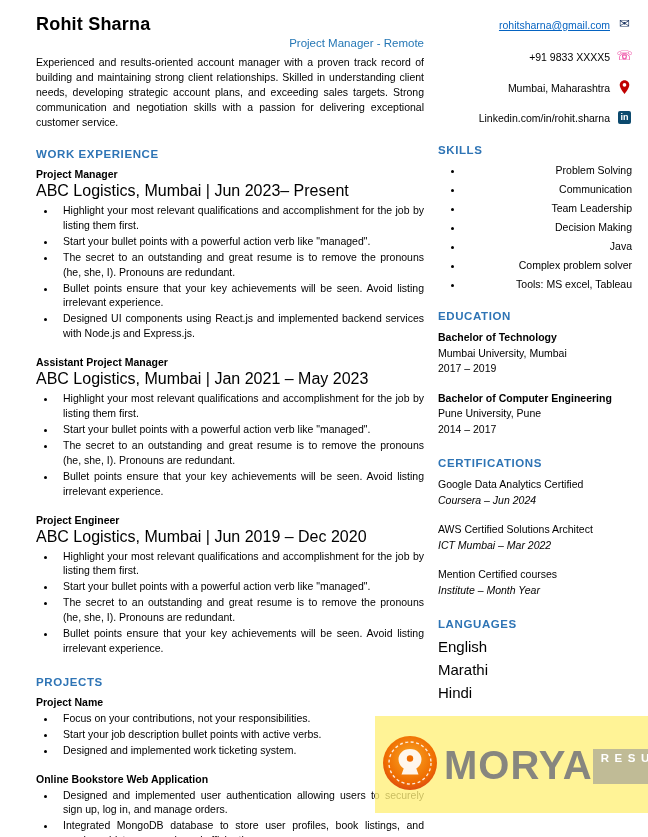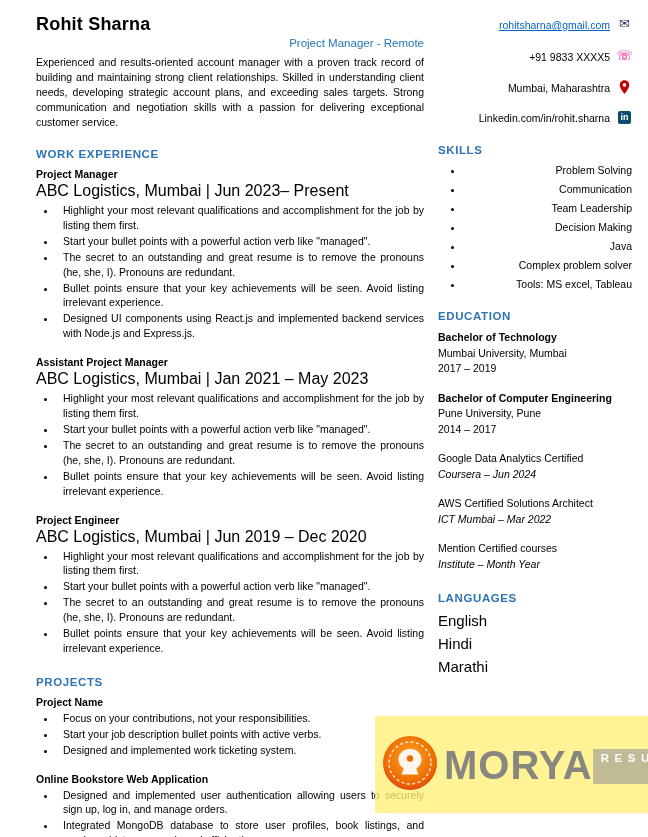--- a/index.html
+++ b/index.html
@@ -171,20 +171,21 @@
           <div>2017 – 2019</div>
         </div>
 
         <div class="edu">
           <div class="deg">Bachelor of Computer Engineering</div>
           <div>Pune University, Pune</div>
           <div>2014 – 2017</div>
         </div>
       </div>
 
+    <h2 class="sec">CERTIFICATIONS</h2>
     <div>
 
         <div class="cert">
           <div>Google Data Analytics Certified</div>
           <div class="ital">Coursera – Jun 2024</div>
         </div>
 
         <div class="cert">
           <div>AWS Certified Solutions Architect</div>
           <div class="ital">ICT Mumbai – Mar 2022</div>
@@ -193,22 +194,22 @@
         <div class="cert">
           <div>Mention Certified courses</div>
           <div class="ital">Institute – Month Year</div>
         </div>
       </div>
 
     <h2 class="sec">LANGUAGES</h2>
     <div class="langs">
 
     <div>English</div>
+        <div>Marathi</div>
         <div>Hindi</div>
-        <div>Marathi</div>
       </div>
   </div>
 
   <div class="watermark">
     <span>
       <svg width="56" height="56" viewBox="0 0 56 56" aria-hidden="true">
         <defs>
           <radialGradient id="wmg" cx="50%" cy="40%" r="65%">
             <stop offset="0%" stop-color="#f9a825"></stop>
             <stop offset="70%" stop-color="#ef6c00"></stop>

